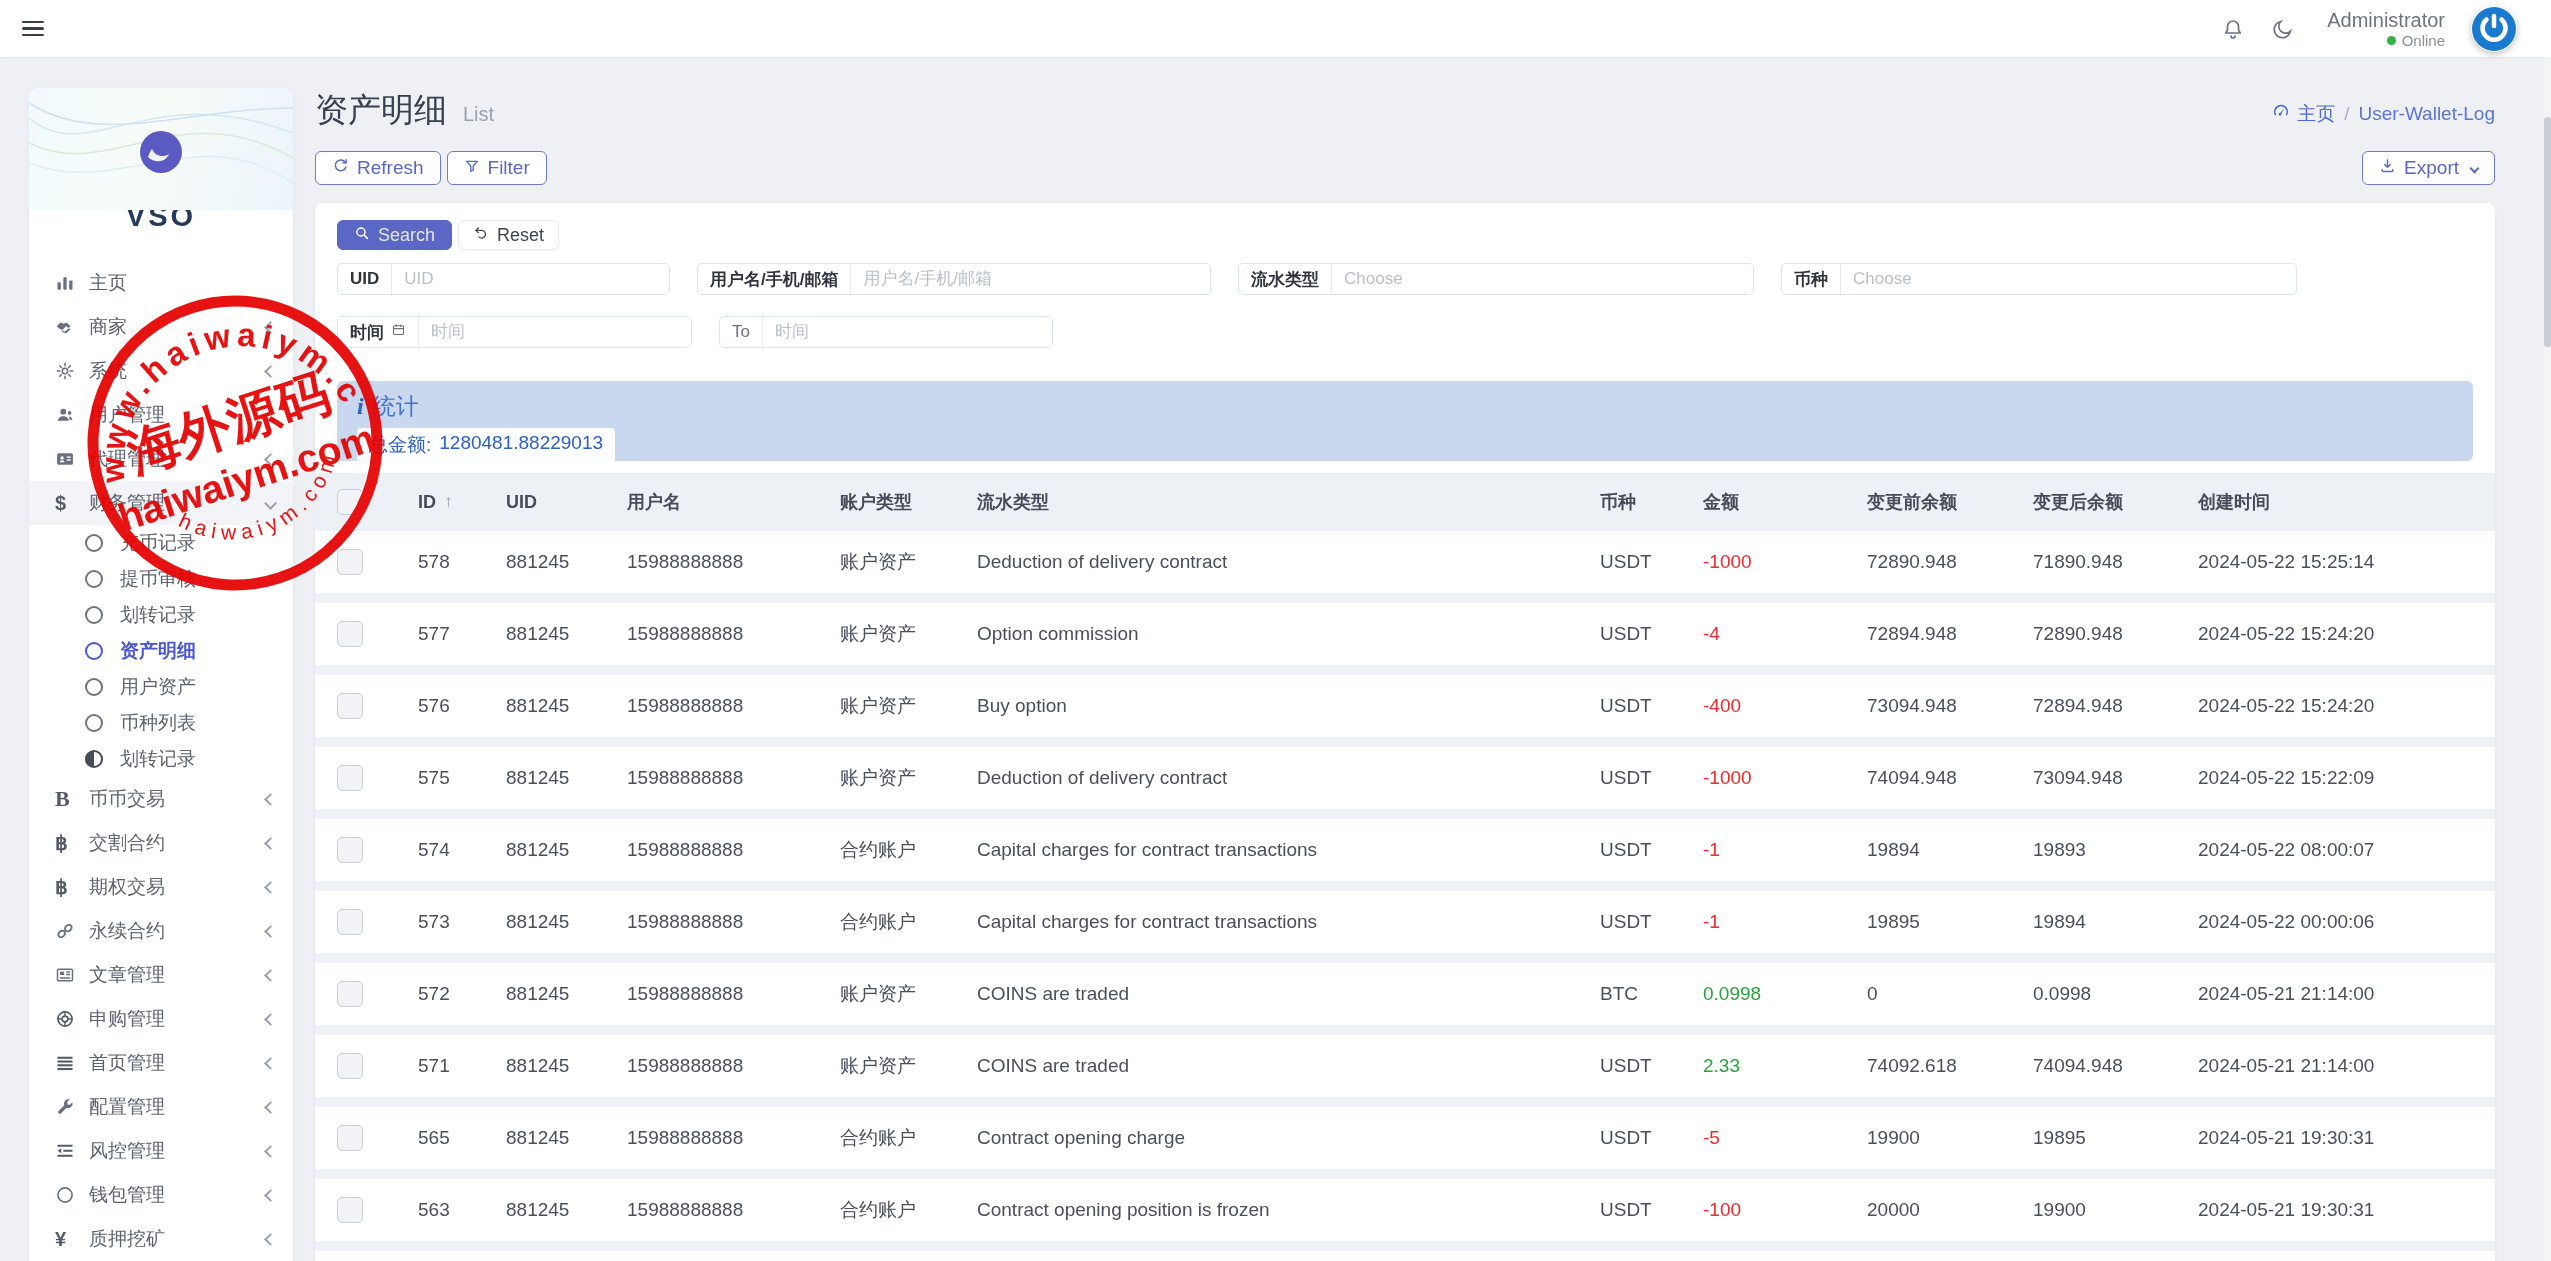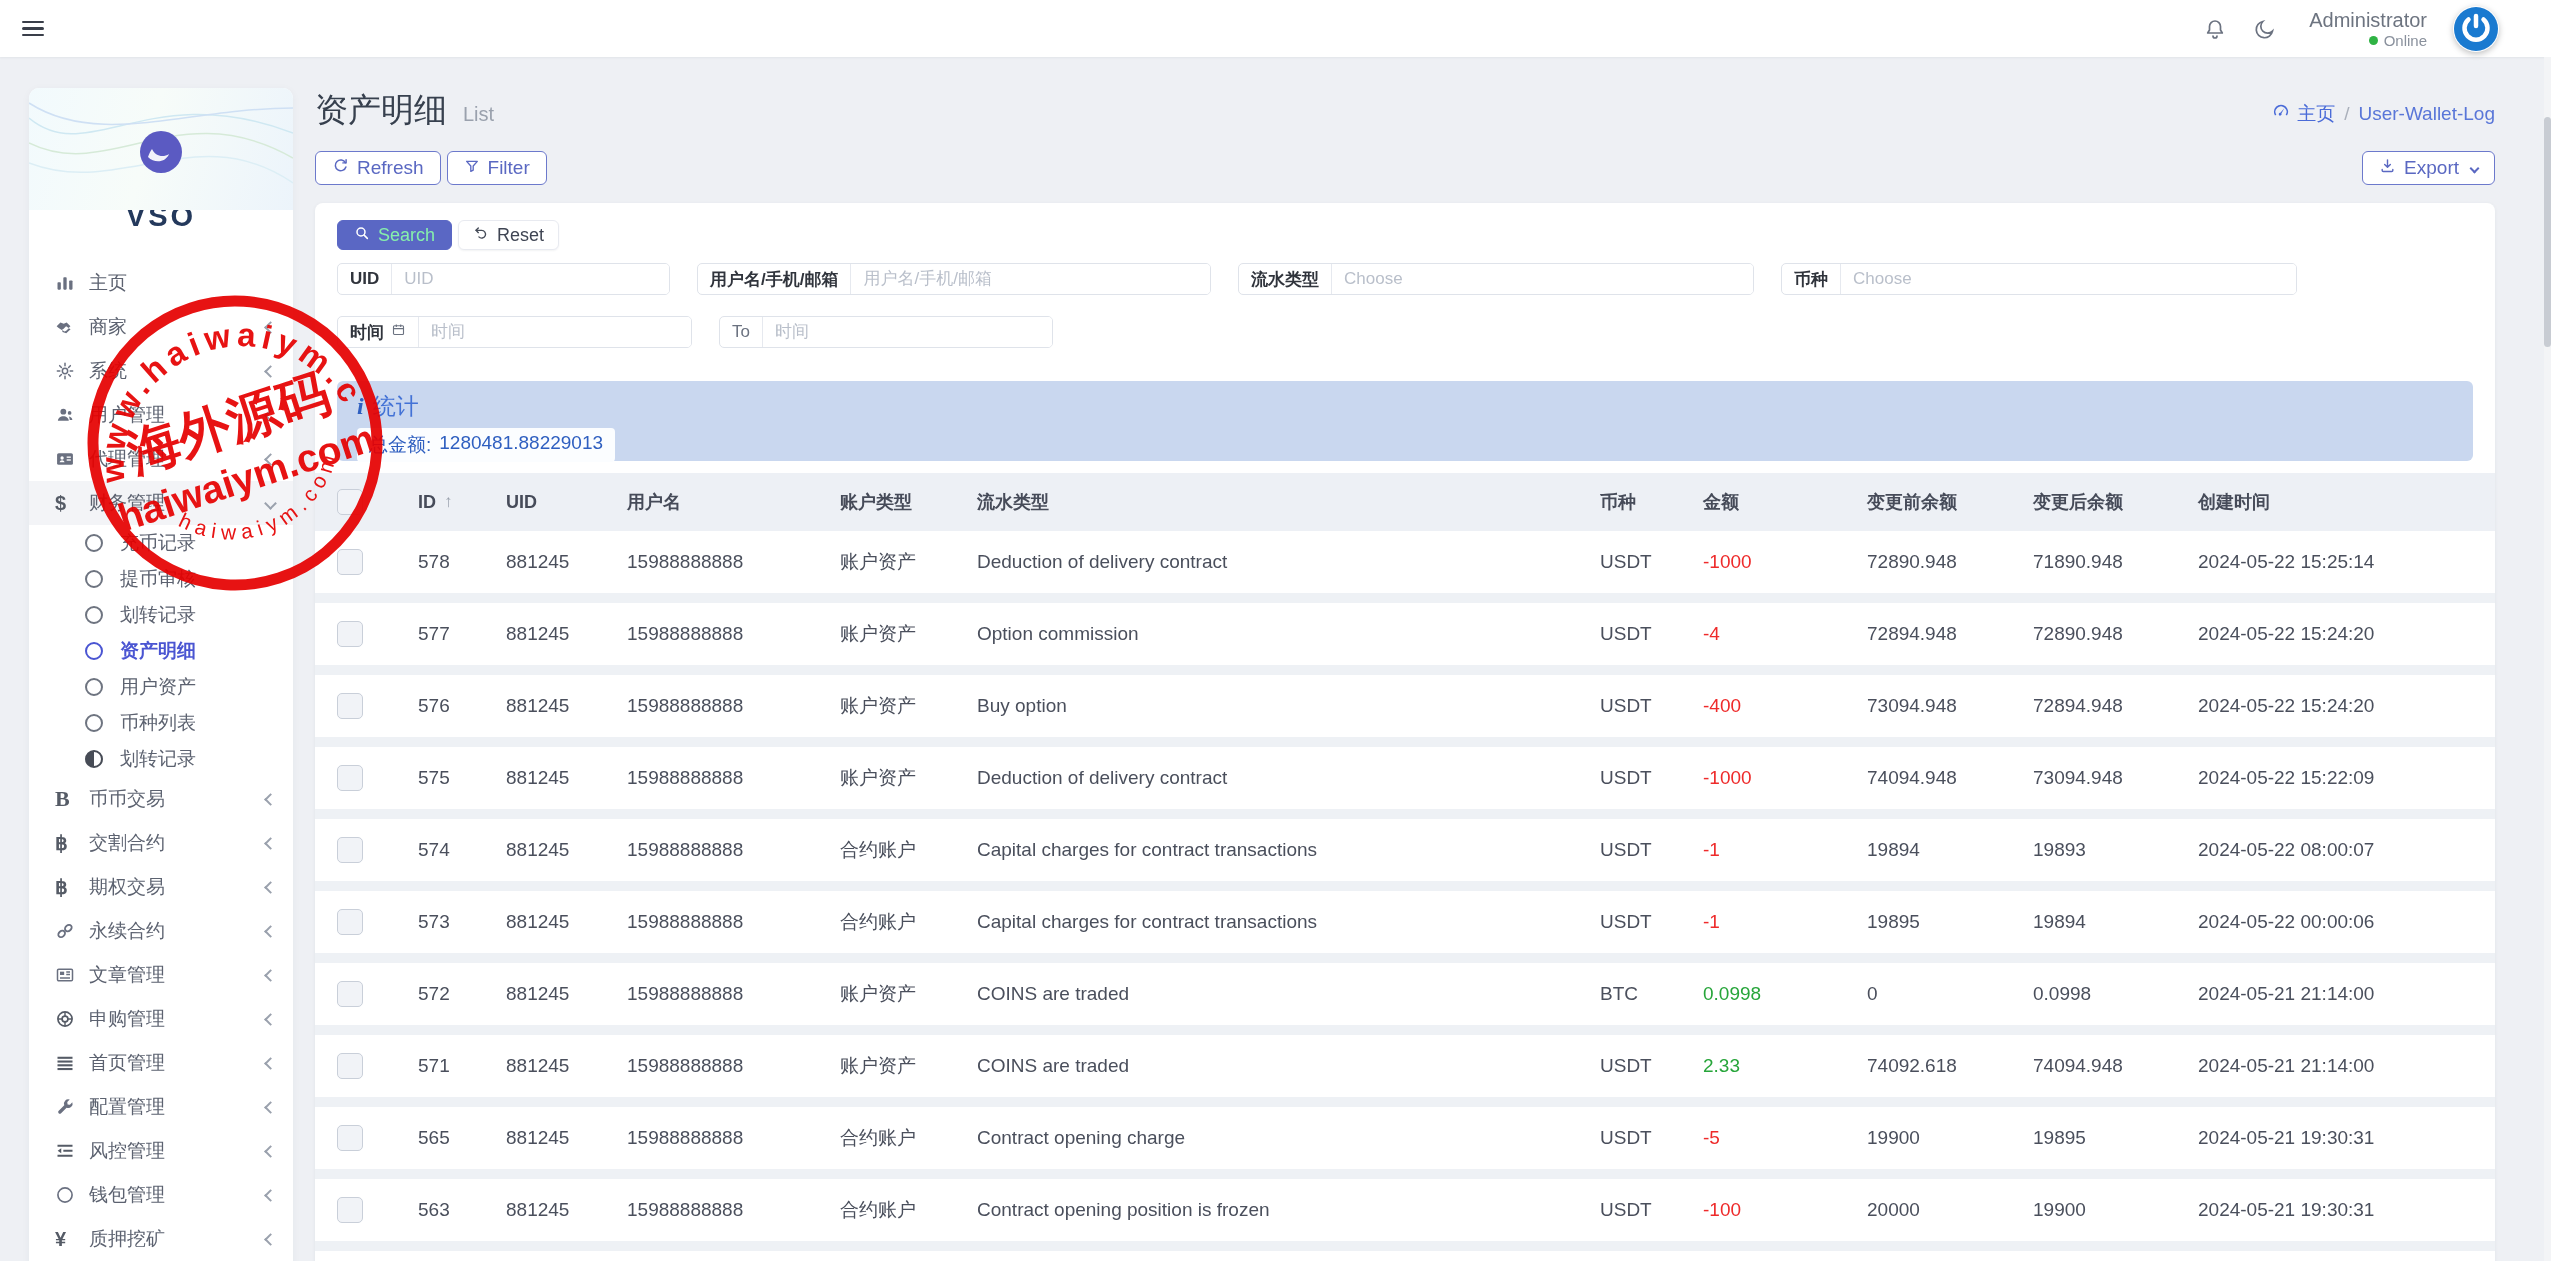--- a/index.html
+++ b/index.html
@@ -12,21 +12,21 @@
     color:#4a4f5c;
   }
   
   .navbar {
     position:absolute; top:0; left:0; right:0; height:57px;
     background:#fff; z-index:5; display:flex; align-items:center;
     box-shadow:0 1px 2px rgba(40,50,70,.06);
   }
   .hamburger { margin-left:22px; cursor:pointer; width:22px; }
   .hamburger span{ display:block; height:2.6px; background:#3a3f4a; margin:4px 0; border-radius:2px;}
-  .nav-right { margin-left:auto; display:flex; align-items:center; gap:26px; padding-right:52px;}
+  .nav-right { margin-left:auto; display:flex; align-items:center; gap:26px; padding-right:34px;}
   .nav-icon { display:flex; align-items:center; cursor:pointer;}
   .user-block { text-align:right; line-height:1.2; margin-left:6px;}
   .user-name { font-size:20px; color:#6d7480;}
   .user-status { font-size:15px; color:#8a919d; display:flex; align-items:center; justify-content:flex-end; gap:6px;}
   .dot { width:9px; height:9px; border-radius:50%; background:#2fb344; display:inline-block;}
   .avatar { width:46px; height:46px; border-radius:50%; overflow:hidden; cursor:pointer; box-shadow:0 2px 6px rgba(0,0,0,.25);}
   
   .sidebar {
     position:absolute; left:29px; top:88px; width:264px; height:1180px;
     background:#fff; border-radius:10px 10px 0 0; z-index:4;
@@ -70,21 +70,21 @@
   .toolbar .spacer { flex:1; }
   
   .card {
     margin-top:18px; background:#fff; border-radius:8px; overflow:hidden;
     box-shadow:0 1px 4px rgba(40,50,70,.06); padding-top:17px; height:1160px;
   }
   .card-pad { padding:0 22px; }
   .btn-row { display:flex; align-items:center; gap:6px;}
   .btn-primary {
     height:30px; padding:0 16px; display:inline-flex; align-items:center; gap:8px;
-    background:#5a67c4; border:1px solid #5a67c4; border-radius:6px; color:#86efac; font-size:18px; cursor:pointer;
+    background:#5a67c4; border:1px solid #5a67c4; border-radius:6px; color:#e5e5e5; font-size:18px; cursor:pointer;
   }
   .btn-plain {
     height:30px; padding:0 14px; display:inline-flex; align-items:center; gap:8px;
     background:#fff; border:1px solid #e8eaf0; border-radius:6px; color:#3f4553; font-size:18px; cursor:pointer;
     box-shadow:0 1px 2px rgba(40,50,70,.06);
   }
   .filters-row { display:flex; margin-top:13px; }
   .filters-row.second { margin-top:21px; }
   .igroup { display:flex; height:32px; border:1px solid #dfe3ea; border-radius:5px; background:#fff; overflow:hidden; flex:none;}
   .igroup .ilabel {

